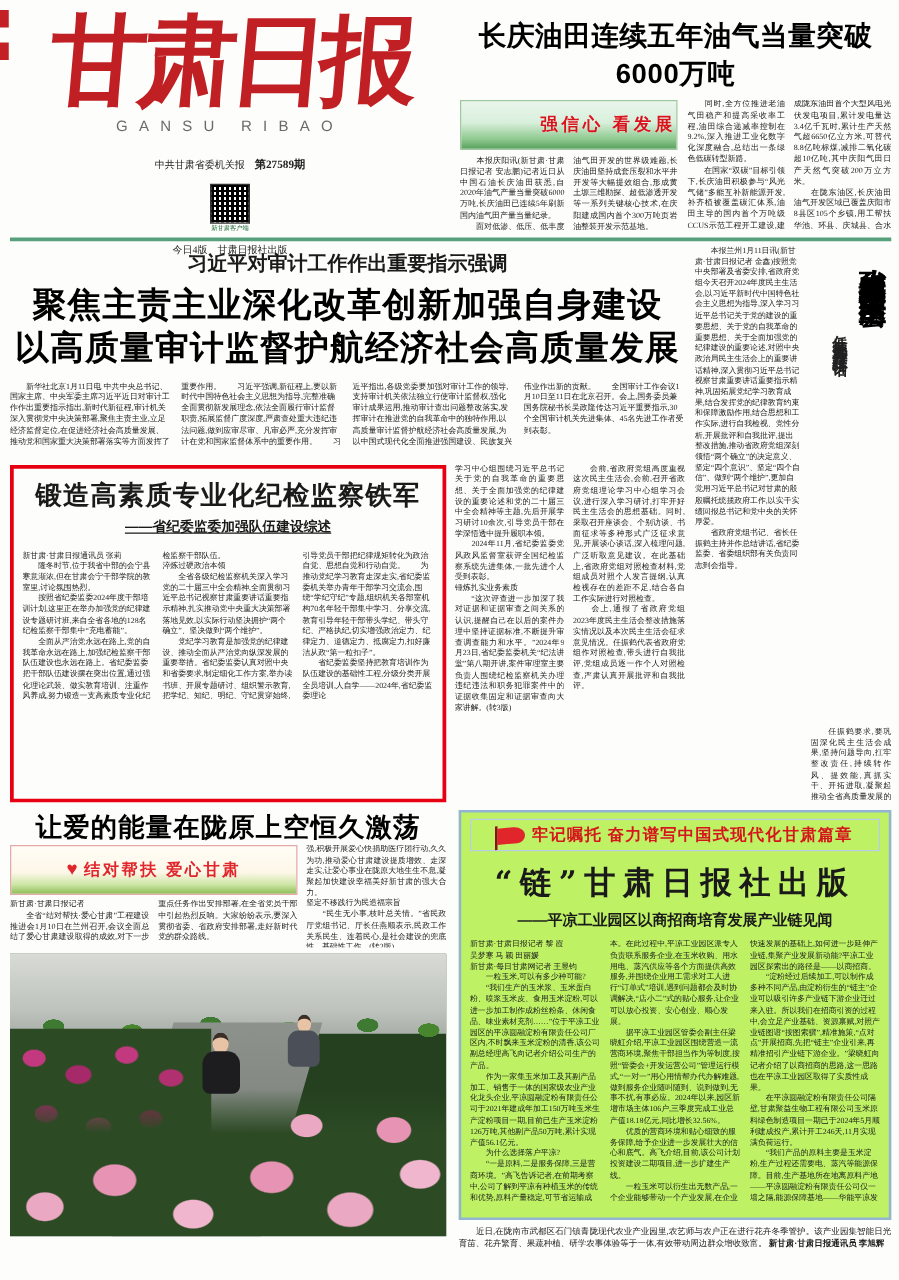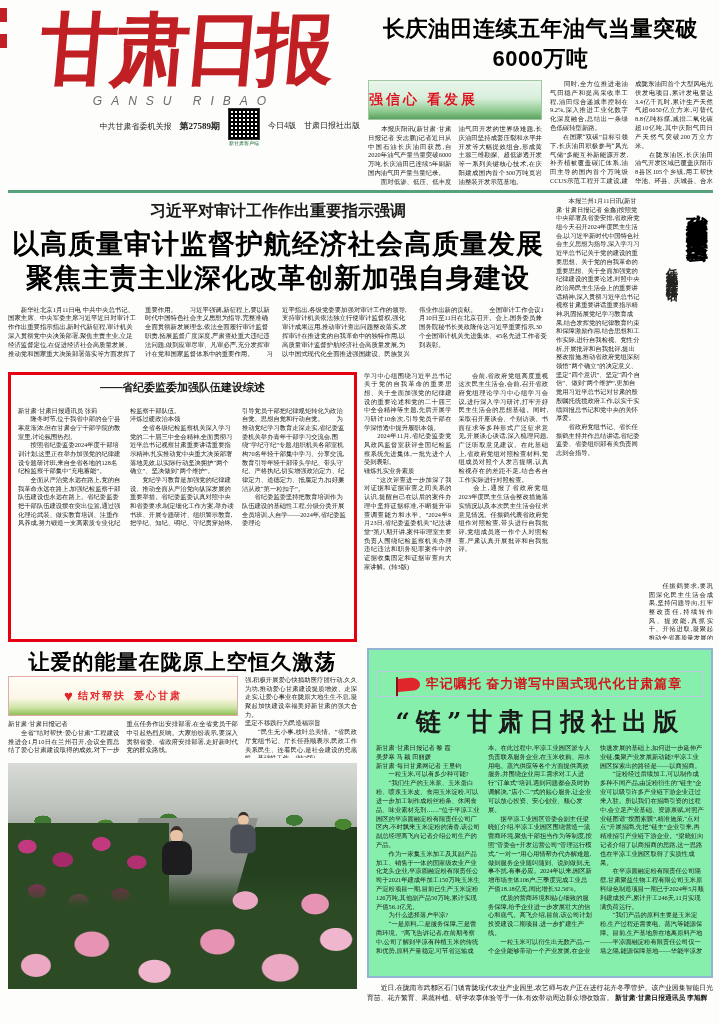--- a/index.html
+++ b/index.html
@@ -11,59 +11,59 @@
 
   
   .edge-mark{position:absolute;left:0;width:7px;height:14px;background:#c32026;}
 
   
   .header{display:flex;height:184px;}
   .masthead{width:352px;position:relative;}
   .brand{font-size:78px;font-weight:bold;color:#c01f24;letter-spacing:-6px;line-height:1.1;
          text-align:center;transform:skewX(-5deg);font-family:"DejaVu Serif",serif;margin-top:2px;}
   .latin{text-align:center;letter-spacing:9px;color:#6a6a6a;font-size:12px;margin-top:2px;
-         font-family:"Liberation Sans",sans-serif;font-style:italic;}
-  .mast-info{display:flex;align-items:center;justify-content:flex-end;gap:8px;margin-top:0;}
+         font-family:"Liberation Sans",sans-serif;}
+  .mast-info{display:flex;align-items:center;justify-content:flex-end;gap:8px;margin-top:16px;flex-direction:column;}
   .mi{font-size:8px;color:#222;line-height:1.6;}
   .mi b{font-size:9px;}
   .qr-wrap{text-align:center;}
   .qr{width:30px;height:30px;background:
       repeating-linear-gradient(0deg,#000 0 2px,transparent 2px 4px),
       repeating-linear-gradient(90deg,#000 0 2px,#fff 2px 4px);
       border:1px solid #333;}
   .qr-cap{font-size:5px;color:#1a6b36;}
 
   .head-right{flex:1;padding-left:8px;display:flex;flex-direction:column;}
   .top-headline{font-family:"Liberation Sans",sans-serif;font-weight:bold;font-size:22px;
                 letter-spacing:0.5px;text-align:center;margin:10px 0 6px 0;color:#000;}
   .top-body{display:flex;gap:8px;height:128px;overflow:hidden;}
   .top-colA{width:174px;}
   .banner-green{height:38px;border:1px solid #9fc7a0;margin-bottom:5px;position:relative;
       background:linear-gradient(180deg,#eaf6ec 0%,#d8efdb 45%,#8ec98f 80%,#59a15e 100%);
-      display:flex;align-items:center;justify-content:flex-start;}
+      display:flex;align-items:center;justify-content:flex-end;}
   .banner-green span{color:#d6161c;font-weight:bold;font-size:14px;letter-spacing:3px;
       font-family:"Liberation Sans",sans-serif;text-shadow:0 0 1px #fff;}
   .mini-cols2{column-count:2;column-gap:7px;font-size:6.4px;line-height:1.38;height:84px;overflow:hidden;}
   .top-colB{flex:1;column-count:2;column-gap:7px;font-size:6.4px;line-height:1.38;overflow:hidden;}
 
   .green-rule{height:3px;background:#57a07c;margin:2px 0 4px 0;}
 
   
   .middle{display:flex;gap:8px;height:445px;}
   .mid-left{width:540px;display:flex;flex-direction:column;}
   .kicker{font-family:"Liberation Sans",sans-serif;font-weight:bold;font-size:16px;text-align:center;margin-top:4px;}
   .big-headline{font-family:"Liberation Sans",sans-serif;font-weight:bold;font-size:27px;
       line-height:1.25;text-align:center;margin:6px 0 10px 0;letter-spacing:1px;color:#000;}
   .xi-cols{column-count:4;column-gap:8px;font-size:6.4px;line-height:1.38;height:60px;overflow:hidden;margin-bottom:6px;}
   .mid-bottom{flex:1;display:flex;gap:7px;overflow:hidden;}
   .red-box{width:338px;border:3px solid #e60012;padding:5px 7px;overflow:hidden;}
   .rb-title{font-size:21px;font-weight:bold;text-align:center;letter-spacing:1px;
             font-family:"DejaVu Serif",serif;margin:2px 0 4px 0;}
   .rb-sub{font-size:11px;font-weight:bold;text-align:center;margin-bottom:12px;
-          font-family:"Liberation Sans",sans-serif;}
+          font-family:"Liberation Sans",sans-serif;text-decoration:underline;}
   .rb-cols{column-count:3;column-gap:7px;font-size:6.3px;line-height:1.38;height:168px;overflow:hidden;}
   .narrow-col{width:90px;font-size:6.3px;line-height:1.38;overflow:hidden;}
   .mz-col{width:92px;font-size:6.3px;line-height:1.38;overflow:hidden;}
 
   .v-strip{width:70px;display:flex;flex-direction:column;}
   .v-head-wrap{display:flex;justify-content:flex-end;height:382px;}
   .v-sub{writing-mode:vertical-rl;font-size:12px;font-weight:bold;padding-top:62px;margin-right:3px;
          letter-spacing:2px;font-family:"Liberation Sans",sans-serif;color:#222;}
   .v-head{writing-mode:vertical-rl;font-size:22px;font-weight:bold;letter-spacing:1.5px;
           font-family:"DejaVu Serif",serif;color:#000;}
@@ -75,22 +75,22 @@
   .love-head{font-family:"Liberation Sans",sans-serif;font-weight:bold;font-size:21px;
              letter-spacing:1px;text-align:center;color:#000;}
   .love-sub{font-size:10px;font-weight:bold;text-align:center;margin:3px 0 5px 0;
             font-family:"Liberation Sans",sans-serif;}
   .love-body{display:flex;gap:7px;height:82px;overflow:hidden;}
   .love-colA{width:230px;}
   .banner-love{height:38px;border:1px solid #e4a9a9;margin-bottom:4px;position:relative;
       background:linear-gradient(180deg,#fffdf6 0%,#fdf7e8 55%,#cfe6a8 80%,#8fbf58 100%);
       display:flex;align-items:center;justify-content:center;gap:5px;}
   .banner-love .heart{color:#e0252b;font-size:15px;line-height:1;}
-  .banner-love span.t{color:#e0252b;font-weight:bold;font-size:10px;letter-spacing:2px;
-      font-family:Liberation Mono, monospace;}
+  .banner-love span.t{color:#e0252b;font-weight:bold;font-size:13px;letter-spacing:2px;
+      font-family:Liberation Sans, sans-serif;}
   .love-colB{flex:1;font-size:6.3px;line-height:1.38;overflow:hidden;}
 
   
   .photo{position:relative;width:349px;height:226px;margin-top:5px;overflow:hidden;background:#24401f;}
   .ph-wall{position:absolute;top:0;left:0;right:0;height:64px;
       background:linear-gradient(180deg,#d8dbd6,#bec3bd 70%,#a9b0a8);}
   .ph-greens{position:absolute;top:38px;left:0;right:0;height:40px;
       background:radial-gradient(14px 9px at 10% 50%,#3f7a33 60%,transparent 62%),
                  radial-gradient(14px 9px at 28% 60%,#47852f 60%,transparent 62%),
                  radial-gradient(14px 9px at 46% 45%,#3f7a33 60%,transparent 62%),
@@ -124,21 +124,21 @@
   .person .head{width:13px;height:13px;border-radius:50%;background:#e9c3a5;margin:0 auto;
       border-top:4px solid #3a2e26;}
   .person .torso{width:30px;height:34px;border-radius:10px 10px 6px 6px;margin-top:-2px;}
   .p1{left:44%;top:28%;}
   .p1 .torso{background:#1d1d1f;}
   .p2{left:63%;top:20%;transform:scale(.85);}
   .p2 .torso{background:#4a4f58;}
 
   
   .bot-right{flex:1;display:flex;flex-direction:column;}
-  .chain-box{border:2px solid #94b4d6;padding:21px 7px;height:322px;overflow:hidden;background:#86efac;}
+  .chain-box{border:2px solid #94b4d6;padding:5px 7px;height:322px;overflow:hidden;background:#bef264;}
   .chain-banner{border:1px solid #b9cde4;display:flex;align-items:center;justify-content:center;
       gap:6px;height:24px;margin-bottom:8px;position:relative;}
   .flag{width:22px;height:13px;background:#e0252b;border-radius:0 60% 40% 0/0 80% 60% 0;
         position:relative;transform:skewY(-5deg);}
   .flag:after{content:"";position:absolute;left:-2px;top:-2px;width:2px;height:19px;background:#8a1114;}
   .chain-banner span{color:#d6161c;font-weight:bold;font-size:13px;letter-spacing:1px;
       font-family:"Liberation Sans",sans-serif;}
   .chain-head{font-size:25px;font-weight:bold;text-align:center;letter-spacing:6px;
       font-family:"DejaVu Serif",serif;margin:4px 0 6px 0;}
   .chain-sub{font-size:12px;font-weight:bold;text-align:center;margin-bottom:7px;
@@ -195,29 +195,30 @@
         </div>
       </div>
     </div>
 
     <div class="green-rule"></div>
 
     <div class="middle">
       <div class="mid-left">
         <div class="kicker">习近平对审计工作作出重要指示强调</div>
         <div class="big-headline">
+          <div>聚焦主责主业深化改革创新加强自身建设</div>
           <div>以高质量审计监督护航经济社会高质量发展</div>
-          <div>聚焦主责主业深化改革创新加强自身建设</div>
         </div>
         <div class="xi-cols">
           <span class="pre just">　　新华社北京1月11日电 中共中央总书记、国家主席、中央军委主席习近平近日对审计工作作出重要指示指出,新时代新征程,审计机关深入贯彻党中央决策部署,聚焦主责主业,立足经济监督定位,在促进经济社会高质量发展、推动党和国家重大决策部署落实等方面发挥了重要作用。</span><span class="pre just">　　习近平强调,新征程上,要以新时代中国特色社会主义思想为指导,完整准确全面贯彻新发展理念,依法全面履行审计监督职责,拓展监督广度深度,严肃查处重大违纪违法问题,做到应审尽审、凡审必严,充分发挥审计在党和国家监督体系中的重要作用。</span><span class="pre just">　　习近平指出,各级党委要加强对审计工作的领导,支持审计机关依法独立行使审计监督权,强化审计成果运用,推动审计查出问题整改落实,发挥审计在推进党的自我革命中的独特作用,以高质量审计监督护航经济社会高质量发展,为以中国式现代化全面推进强国建设、民族复兴伟业作出新的贡献。</span><span class="pre just">　　全国审计工作会议1月10日至11日在北京召开。会上,国务委员兼国务院秘书长吴政隆传达习近平重要指示,30个全国审计机关先进集体、45名先进工作者受到表彰。</span>
         </div>
 
         <div class="mid-bottom">
           <div class="red-box">
+            <div class="rb-title">锻造高素质专业化纪检监察铁军</div>
             <div class="rb-sub">——省纪委监委加强队伍建设综述</div>
             <div class="rb-cols">
               <span class="pre just">新甘肃·甘肃日报通讯员 张莉
 　　隆冬时节,位于我省中部的会宁县寒意渐浓,但在甘肃会宁干部学院的教室里,讨论氛围热烈。
 　　按照省纪委监委2024年度干部培训计划,这里正在举办加强党的纪律建设专题研讨班,来自全省各地的128名纪检监察干部集中“充电蓄能”。
 　　全面从严治党永远在路上,党的自我革命永远在路上,加强纪检监察干部队伍建设也永远在路上。省纪委监委把干部队伍建设摆在突出位置,通过强化理论武装、做实教育培训、注重作风养成,努力锻造一支高素质专业化纪检监察干部队伍。
 淬炼过硬政治本领
 　　全省各级纪检监察机关深入学习党的二十届三中全会精神,全面贯彻</span><span class="pre just">习近平总书记视察甘肃重要讲话重要指示精神,扎实推动党中央重大决策部署落地见效,以实际行动坚决拥护“两个确立”、坚决做到“两个维护”。
 　　党纪学习教育是加强党的纪律建设、推动全面从严治党向纵深发展的重要举措。省纪委监委认真对照中央和省委要求,制定细化工作方案,举办读书班、开展专题研讨、组织警示教育,把学纪、知纪、明纪、守纪贯穿始终,引导党员干部把纪律规矩转化为政治自觉、思想自觉和行动自觉。</span><span class="pre just">　　为推动党纪学习教育走深走实,省纪委监委机关举办青年干部学习交流会,围绕“学纪守纪”专题,组织机关各部室机构70名年轻干部集中学习、分享交流,教育引导年轻干部带头学纪、带头守纪、严格执纪,切实增强政治定力、纪律定力、道德定力、抵腐定力,扣好廉洁从政“第一粒扣子”。
 　　省纪委监委坚持把教育培训作为队伍建设的基础性工程,分级分类开展全员培训,人自学——2024年,省纪委监委理论</span>
@@ -280,20 +281,21 @@
         </div>
       </div>
 
       <div class="bot-right">
         <div class="chain-box">
           <div class="chain-banner">
             <span class="flag"></span>
             <span>牢记嘱托 奋力谱写中国式现代化甘肃篇章</span>
           </div>
           <div class="chain-head">“链”甘肃日报社出版</div>
+          <div class="chain-sub">——平凉工业园区以商招商培育发展产业链见闻</div>
           <div class="chain-cols">
             <span class="pre just">新甘肃·甘肃日报记者 黎 霞
 吴梦寒 马 颖 田丽媛
 新甘肃·每日甘肃网记者 王昱钧
 　　一粒玉米,可以有多少种可能?
 　　“我们生产的玉米浆、玉米蛋白粉、喷浆玉米皮、食用玉米淀粉,可以进一步加工制作成粉丝粉条、休闲食品、味业素材充剂……”位于平凉工业园区的平凉圆融淀粉有限责任公司厂区内,不时飘来玉米淀粉的清香,该公司副总经理高飞向记者介绍公司生产的产品。
 　　作为一家集玉米加工及其副产品加工、销售于一体的国家级农业产业化龙头企业,平凉圆融淀粉有限责任公司于2021年建成年加工150万吨玉米生产淀粉项目一期,目前已生产玉米淀粉126万吨,其他副产品50万吨,累计实现产值56.1亿元。
 　　为什么选择落户平凉?
 　　“一是原料,二是服务保障,三是营商环境。”高飞告诉记者,在前期考察中,公司了解到平凉有种植玉米的传统和优势,原料产量稳定,可节省运输成本。在此过程中,平凉工业园区</span><span class="pre just">派专人负责联系服务企业,在玉米收购、用水用电、蒸汽供应等各个方面提供高效服务,并围绕企业用工需求对工人进行“订单式”培训,遇到问题都会及时协调解决,“店小二”式的贴心服务,让企业可以放心投资、安心创业、顺心发展。
 　　据平凉工业园区管委会副主任梁晓虹介绍,平凉工业园区围绕营造一流营商环境,聚焦干部担当作为等制度,按照“管委会+开发运营公司”管理运行模式,“一对一”用心用情帮办代办解难题,做到服务企业随叫随到、说到做到,无事不扰,有事必应。2024年以来,园区新增市场主体106户,三季度完成工业总产值18.18亿元,同比增长32.56%。

